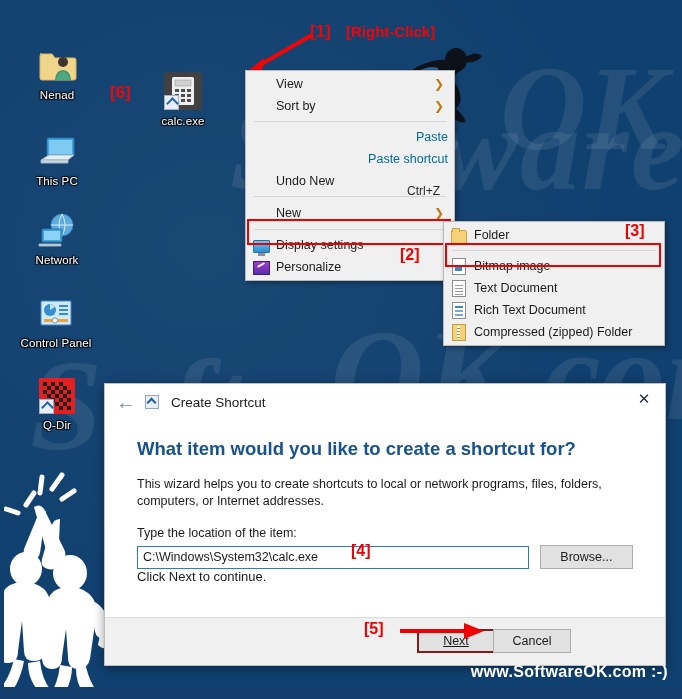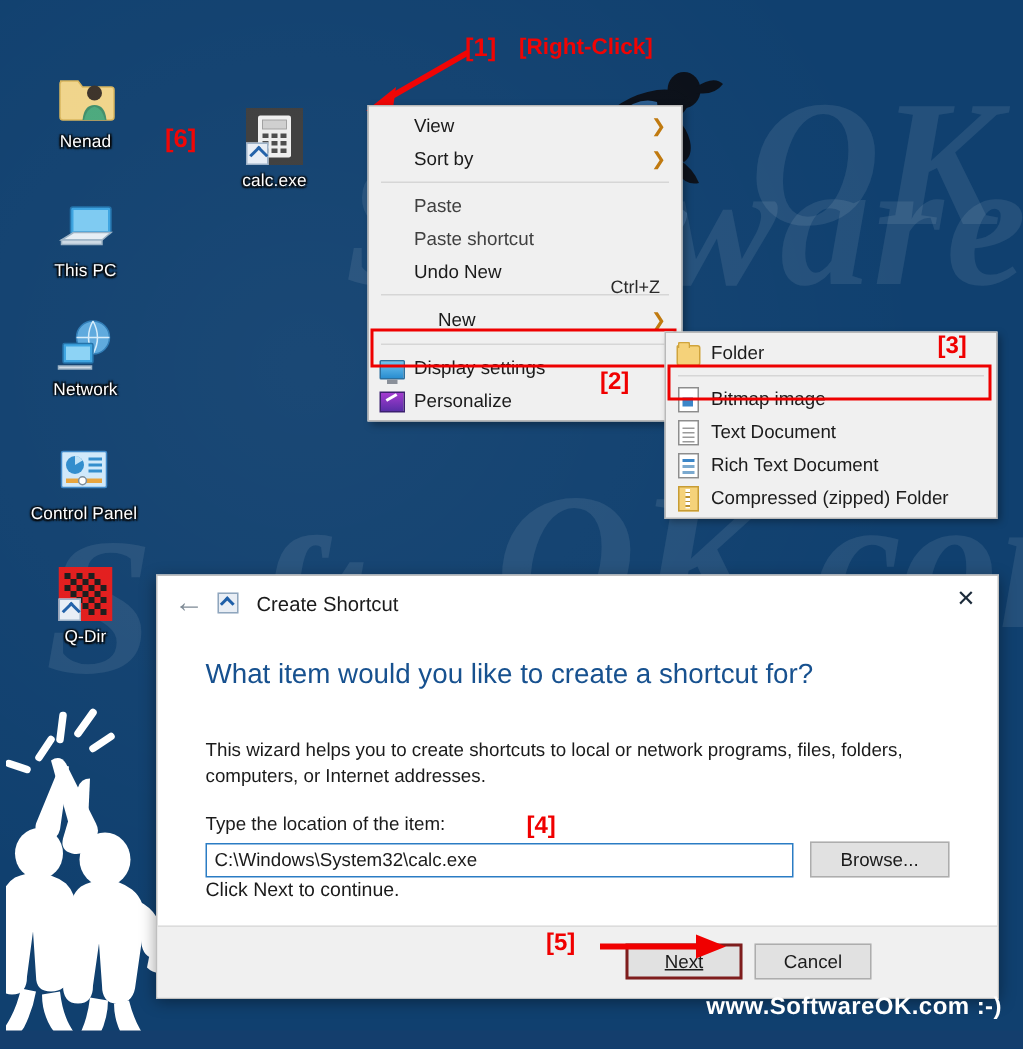--- a/index.html
+++ b/index.html
@@ -50,21 +50,21 @@
     position:absolute;left:245px;top:70px;width:208px;
     background:#f0f0f0;border:1px solid #b9b9b9;
     box-shadow:2px 2px 5px rgba(0,0,0,.35);
     padding:2px 0;font-size:12.5px;color:#1b1b1b;
   }
   .mi{height:22px;display:flex;align-items:center;position:relative;padding:0 6px 0 0;}
   .mi .ico{width:30px;min-width:30px;display:flex;align-items:center;justify-content:center;}
   .mi .txt{flex:1;}
   .mi .acc{color:#2a2a2a;font-size:12px;padding-right:8px;margin-top:19px;}
   .mi .arrow{color:#c07a10;font-size:12px;padding-right:4px;}
-  .mi.disabled .txt{color:#404040;}
+  .mi.disabled .txt{color:#0369a1;text-align:right;}
   .msep{height:1px;background:#d6d6d6;margin:4px 8px 4px 8px;}
 
   
   #sub{
     position:absolute;left:443px;top:221px;width:220px;
     background:#f0f0f0;border:1px solid #b9b9b9;
     box-shadow:2px 2px 5px rgba(0,0,0,.35);
     padding:2px 0;font-size:12.5px;color:#1b1b1b;
   }
 
@@ -91,21 +91,21 @@
     background:#fff;border:1px solid #bfbfbf;
     box-shadow:0 2px 10px rgba(0,0,0,.4);
     font-size:12.5px;color:#1b1b1b;
   }
   #dlgTitle{height:36px;display:flex;align-items:center;position:relative;}
   .backbtn{width:34px;height:28px;display:flex;align-items:center;justify-content:center;color:#7f8b96;font-size:20px;line-height:1;margin-left:4px;}
   .ttlicon{width:18px;display:flex;align-items:center;justify-content:center;margin-right:10px;}
   .ttltxt{font-size:13.5px;color:#1b1b1b;}
   .closebtn{position:absolute;right:8px;top:4px;width:26px;height:22px;display:flex;align-items:center;justify-content:center;color:#1b2a3a;font-size:15px;}
   #dlgBody{padding:18px 32px 0 32px;}
-  .h1{color:#17518f;font-size:18.5px;margin:0 0 32px 0;font-weight:normal;}
+  .h1{color:#17518f;font-size:18.5px;margin:0 0 16px 0;font-weight:bold;}
   .para{font-size:12.5px;line-height:17px;margin:0 0 16px 0;max-width:520px;}
   .flabel{font-size:12.5px;margin:0 0 5px 0;}
   .frow{display:flex;align-items:center;gap:0;}
   .tbox{width:403px;height:23px;border:1px solid #2b7cc4;background:#fff;font-size:12.5px;
         display:flex;align-items:center;padding:0 5px;box-sizing:border-box;}
   .browse{margin-left:11px;width:96px;height:24px;border:1px solid #adadad;background:#e1e1e1;
           font-size:12.5px;display:flex;align-items:center;justify-content:center;box-sizing:border-box;}
   .hint{font-size:13px;}
   #dlgFooter{position:absolute;left:0;right:0;bottom:0;height:47px;background:#f0f0f0;border-top:1px solid #dcdcdc;}
   .btn{position:absolute;width:78px;height:24px;border:1px solid #adadad;background:#e1e1e1;
@@ -310,21 +310,21 @@
   <div class="mi disabled">
     <span class="ico"></span>
     <span class="txt">Paste shortcut</span>
   </div>
   <div class="mi">
     <span class="ico"></span>
     <span class="txt">Undo New</span>
     <span class="acc">Ctrl+Z</span>
   </div>
   <div class="msep"></div>
-  <div class="mi" style="height:24px;gap:16px;">
+  <div class="mi" style="height:24px;">
     <span class="ico"></span>
     <span class="txt">New</span>
     <span class="arrow">❯</span>
   </div>
   <div class="msep"></div>
   <div class="mi">
     <span class="ico">
         <span class="i16 i-monitor"></span>
       </span>
     <span class="txt">Display settings</span>
@@ -395,21 +395,21 @@
     <div class="flabel">Type the location of the item:</div>
     <div class="frow">
       <div class="tbox" placeholder="">C:\Windows\System32\calc.exe</div>
       <div class="browse">Browse...</div>
     </div>
     <div class="hint">Click Next to continue.</div>
   </div>
 
   <div id="dlgFooter">
     <div class="btn primary" style="left:312px;top:11px;">Next</div>
-    <div class="btn" style="left:398px;top:11px;">Cancel</div>
+    <div class="btn" style="left:388px;top:11px;">Cancel</div>
   </div>
 </div>
 
 <div class="ann" style="left:351px;top:542px;font-size:16px;">[4]</div>
 
 <div class="ann" style="left:364px;top:620px;font-size:16px;">[5]</div>
 <svg class="deco" style="left:396px;top:618px;width:92px;height:26px;" viewBox="0 0 92 26">
   <line x1="4" y1="13" x2="72" y2="13" stroke="#f00000" stroke-width="4"></line>
   <polygon points="88,13 68,5 68,21" fill="#f00000"></polygon>
 </svg>

